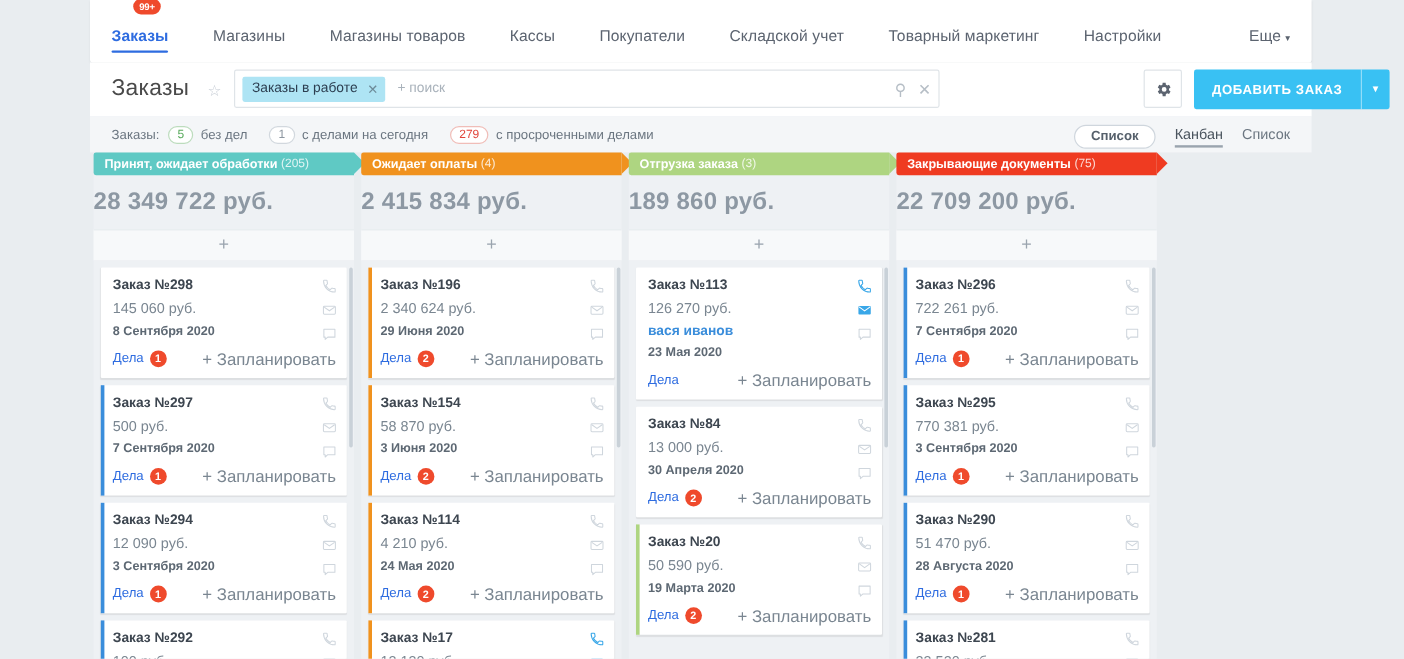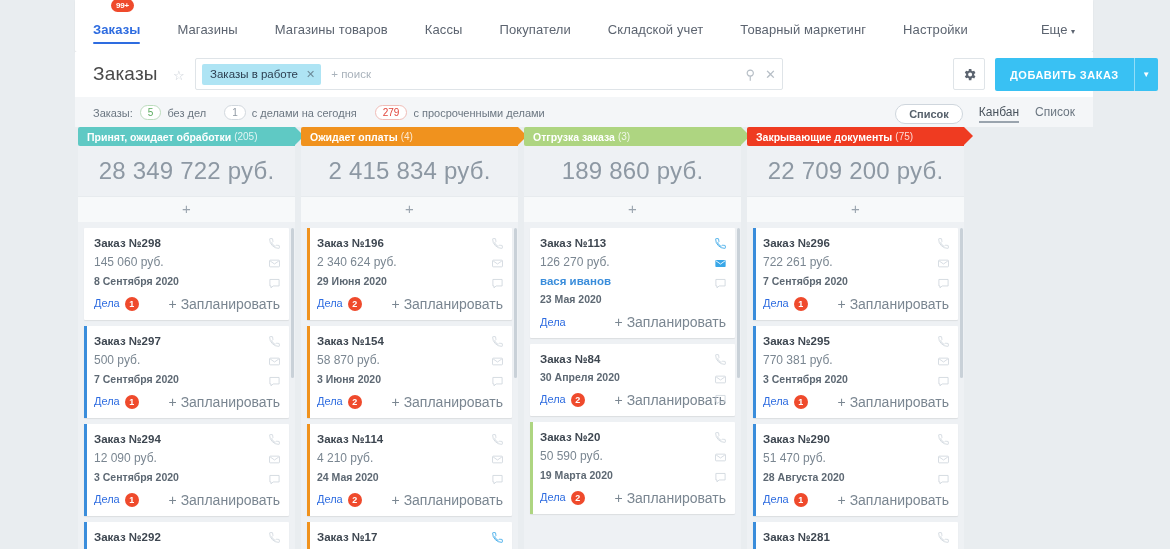--- a/index.html
+++ b/index.html
@@ -130,22 +130,22 @@
     position: relative; border-radius: 2px 0 0 2px; white-space: nowrap;
   }
   .col-head::after {
     content: ""; position: absolute; right: -9px; top: 0;
     width: 0; height: 0; border-top: 9.5px solid transparent;
     border-bottom: 9.5px solid transparent; border-left: 9px solid currentColor;
   }
   .col-head .cnt { font-weight: normal; opacity: .8; margin-left: 3px; font-size: 10px; }
   .col-sum-wrap { background: #eef1f4; }
   .col-sum {
-    text-align: center; padding: 11px 0 11px 0;
-    font-size: 24px; color: #8d98a3; font-weight: normal; letter-spacing: .2px;
+    padding: 11px 0 11px 0;
+    font-size: 20px; color: #8d98a3; font-weight: bold; letter-spacing: .2px;
   }
   .col-add {
     background: #f7f9fa; border-top: 1px solid #e7ebee;
     text-align: center; color: #9aa4ae; font-size: 15px; padding: 3px 0 5px;
     cursor: pointer;
   }
   .col-body { background: #eef1f4; padding: 6px 0 0 0; height: 343px; overflow: hidden; position: relative; }
 
   
   .card {
@@ -457,20 +457,21 @@
                 <rect x="2.5" y="5.5" width="19" height="13" rx="1.5" fill="#39a7e8"></rect>
                 <path d="M3.5 7l8.5 6 8.5-6" fill="none" stroke="#fff" stroke-width="1.6"></path>
               </svg>
               <svg viewBox="0 0 24 24">
                 <path d="M3.5 4.5h17v12h-11l-4 3.5v-3.5h-2z" fill="none" stroke="#cfd6dd" stroke-width="1.6" stroke-linejoin="round"></path>
               </svg>
             </div>
           </div>
           <div class="card">
             <div class="card-title">Заказ №84</div>
+            <div class="card-sum">13 000 руб.</div>
             <div class="card-date">30 Апреля 2020</div>
             <div class="card-foot">
               <span class="deals">Дела<span class="deal-badge">2</span></span>
               <span class="plan">+ Запланировать</span>
             </div>
             <div class="card-icons">
               <svg viewBox="0 0 24 24">
                 <path d="M6.6 10.8a15 15 0 006.6 6.6l2.2-2.2a1 1 0 011-.2 11 11 0 003.5.6 1 1 0 011 1V20a1 1 0 01-1 1A17 17 0 013 4a1 1 0 011-1h3.5a1 1 0 011 1 11 11 0 00.6 3.5 1 1 0 01-.2 1z" fill="none" stroke="#cfd6dd" stroke-width="1.6"></path>
               </svg>
               <svg viewBox="0 0 24 24">

